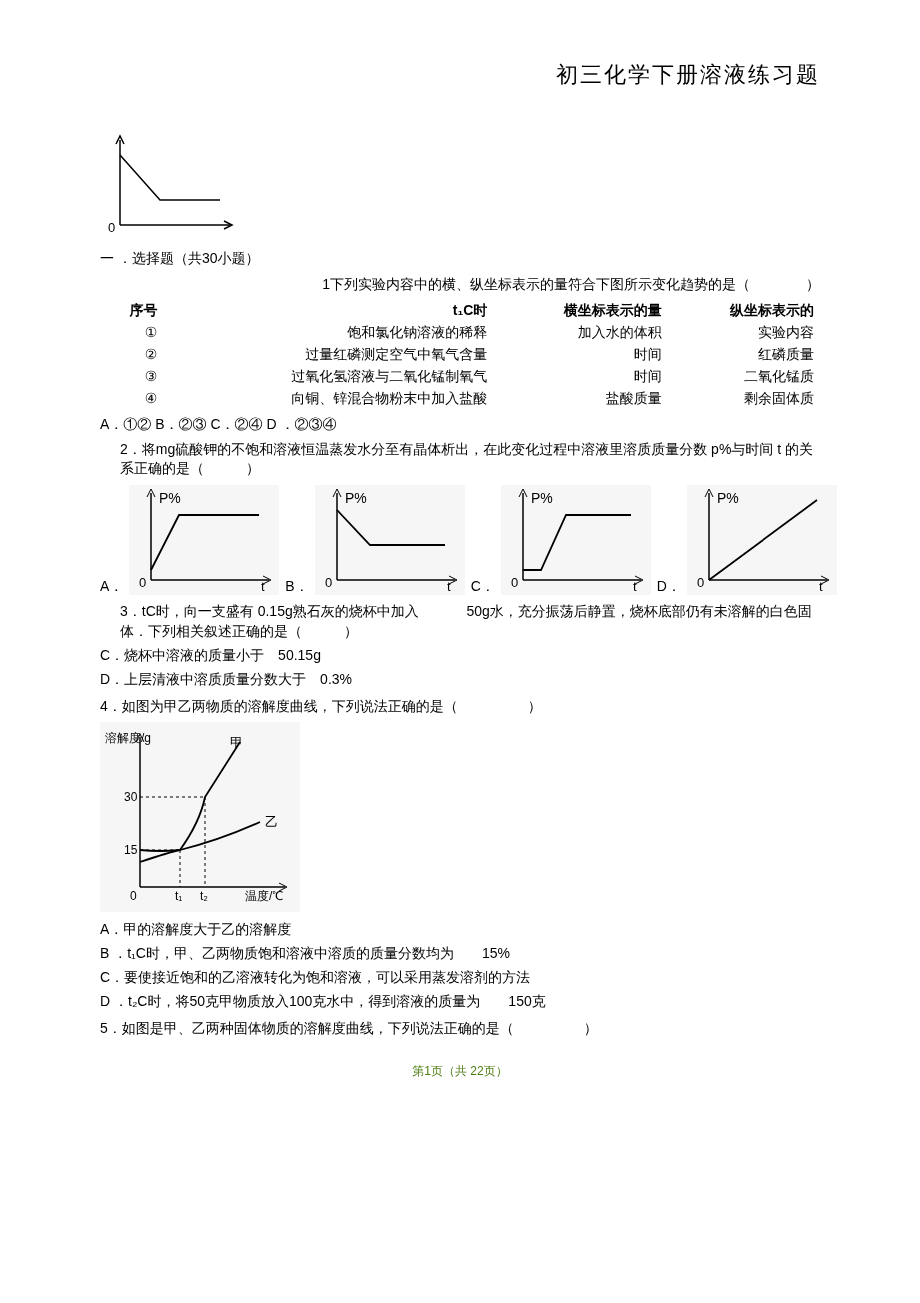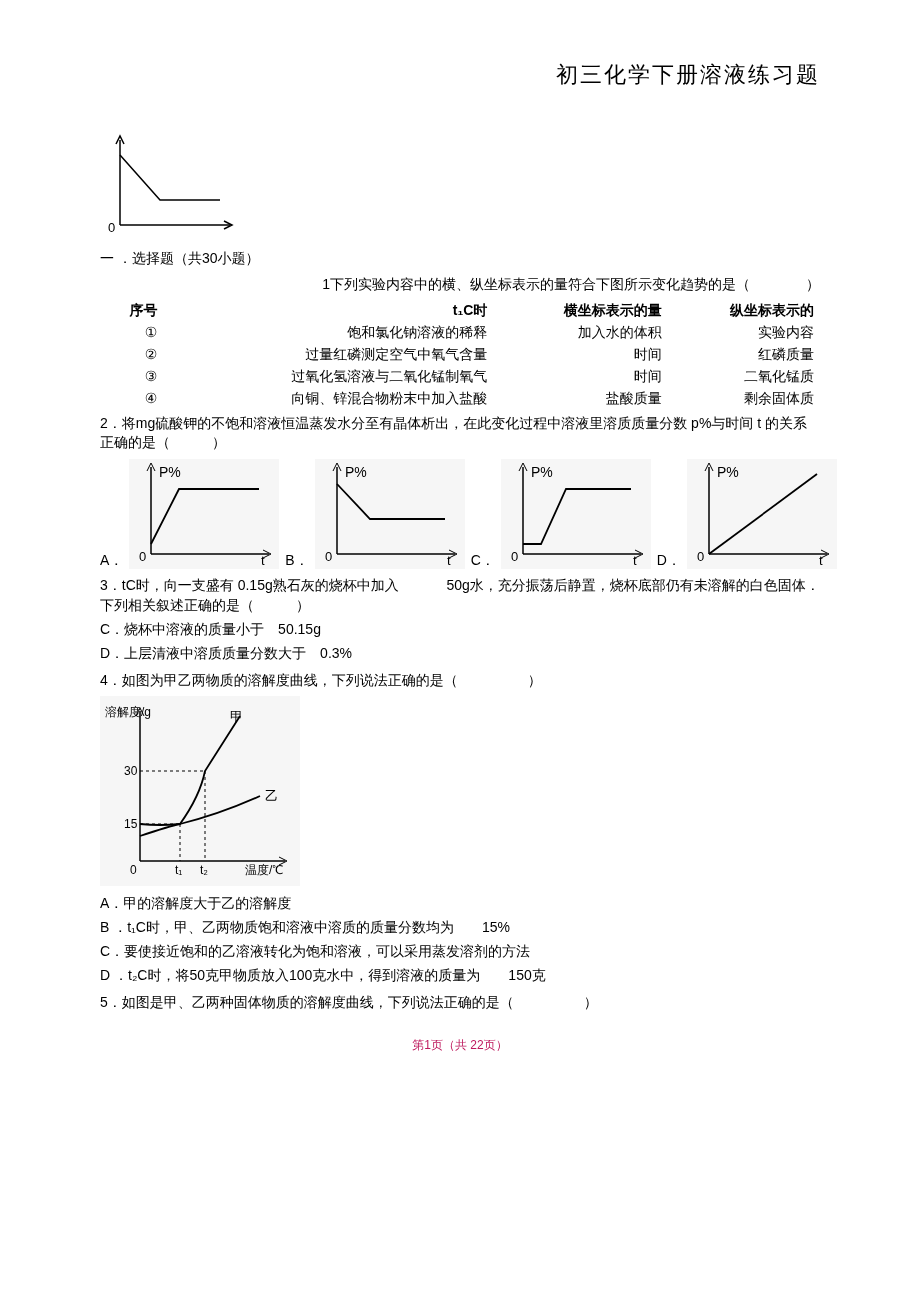--- a/index.html
+++ b/index.html
@@ -49,27 +49,27 @@
   .row-options .optlabel {
     align-self: flex-end;
     padding-bottom: 2px;
   }
   .optline {
     margin: 6px 0;
   }
   .footer {
     text-align: center;
     font-size: 12px;
-    color: #be185d;
+    color: #4d7c0f;
     margin-top: 24px;
   }
   .circled {
     font-family: "Arial Unicode MS", "SimSun";
   }
-  .tight { line-height: 1.4; }
+  .tight { line-height: 1.4; margin-left: 20px; }
   .q1-line1 { display: flex; justify-content: flex-end; }
   .num-pad { display:inline-block; min-width:40px; }
 </style>
 </head>
 <body>
 
 <div class="page">
 
   <div class="title">初三化学下册溶液练习题</div>
 
@@ -119,20 +119,21 @@
     </tr>
     <tr>
       <td class="circled">④</td>
       <td>向铜、锌混合物粉末中加入盐酸</td>
       <td>盐酸质量</td>
       <td>剩余固体质</td>
     </tr>
   </tbody>
     </table>
 
+  <div class="optline">A．①② B．②③ C．②④ D ．②③④</div>
 
   
   <div class="sect tight">2．将mg硫酸钾的不饱和溶液恒温蒸发水分至有晶体析出，在此变化过程中溶液里溶质质量分数 p%与时间 t 的关系正确的是（　　　）</div>
 
   <div class="row-options">
     <span class="optlabel">A．</span>
     <span class="fig-box">
       <svg width="150" height="110" viewBox="0 0 150 110">
         <rect x="0" y="0" width="150" height="110" fill="#f6f6f6"></rect>
         <line x1="22" y1="8" x2="22" y2="95" stroke="#000" stroke-width="1.5"></line>

